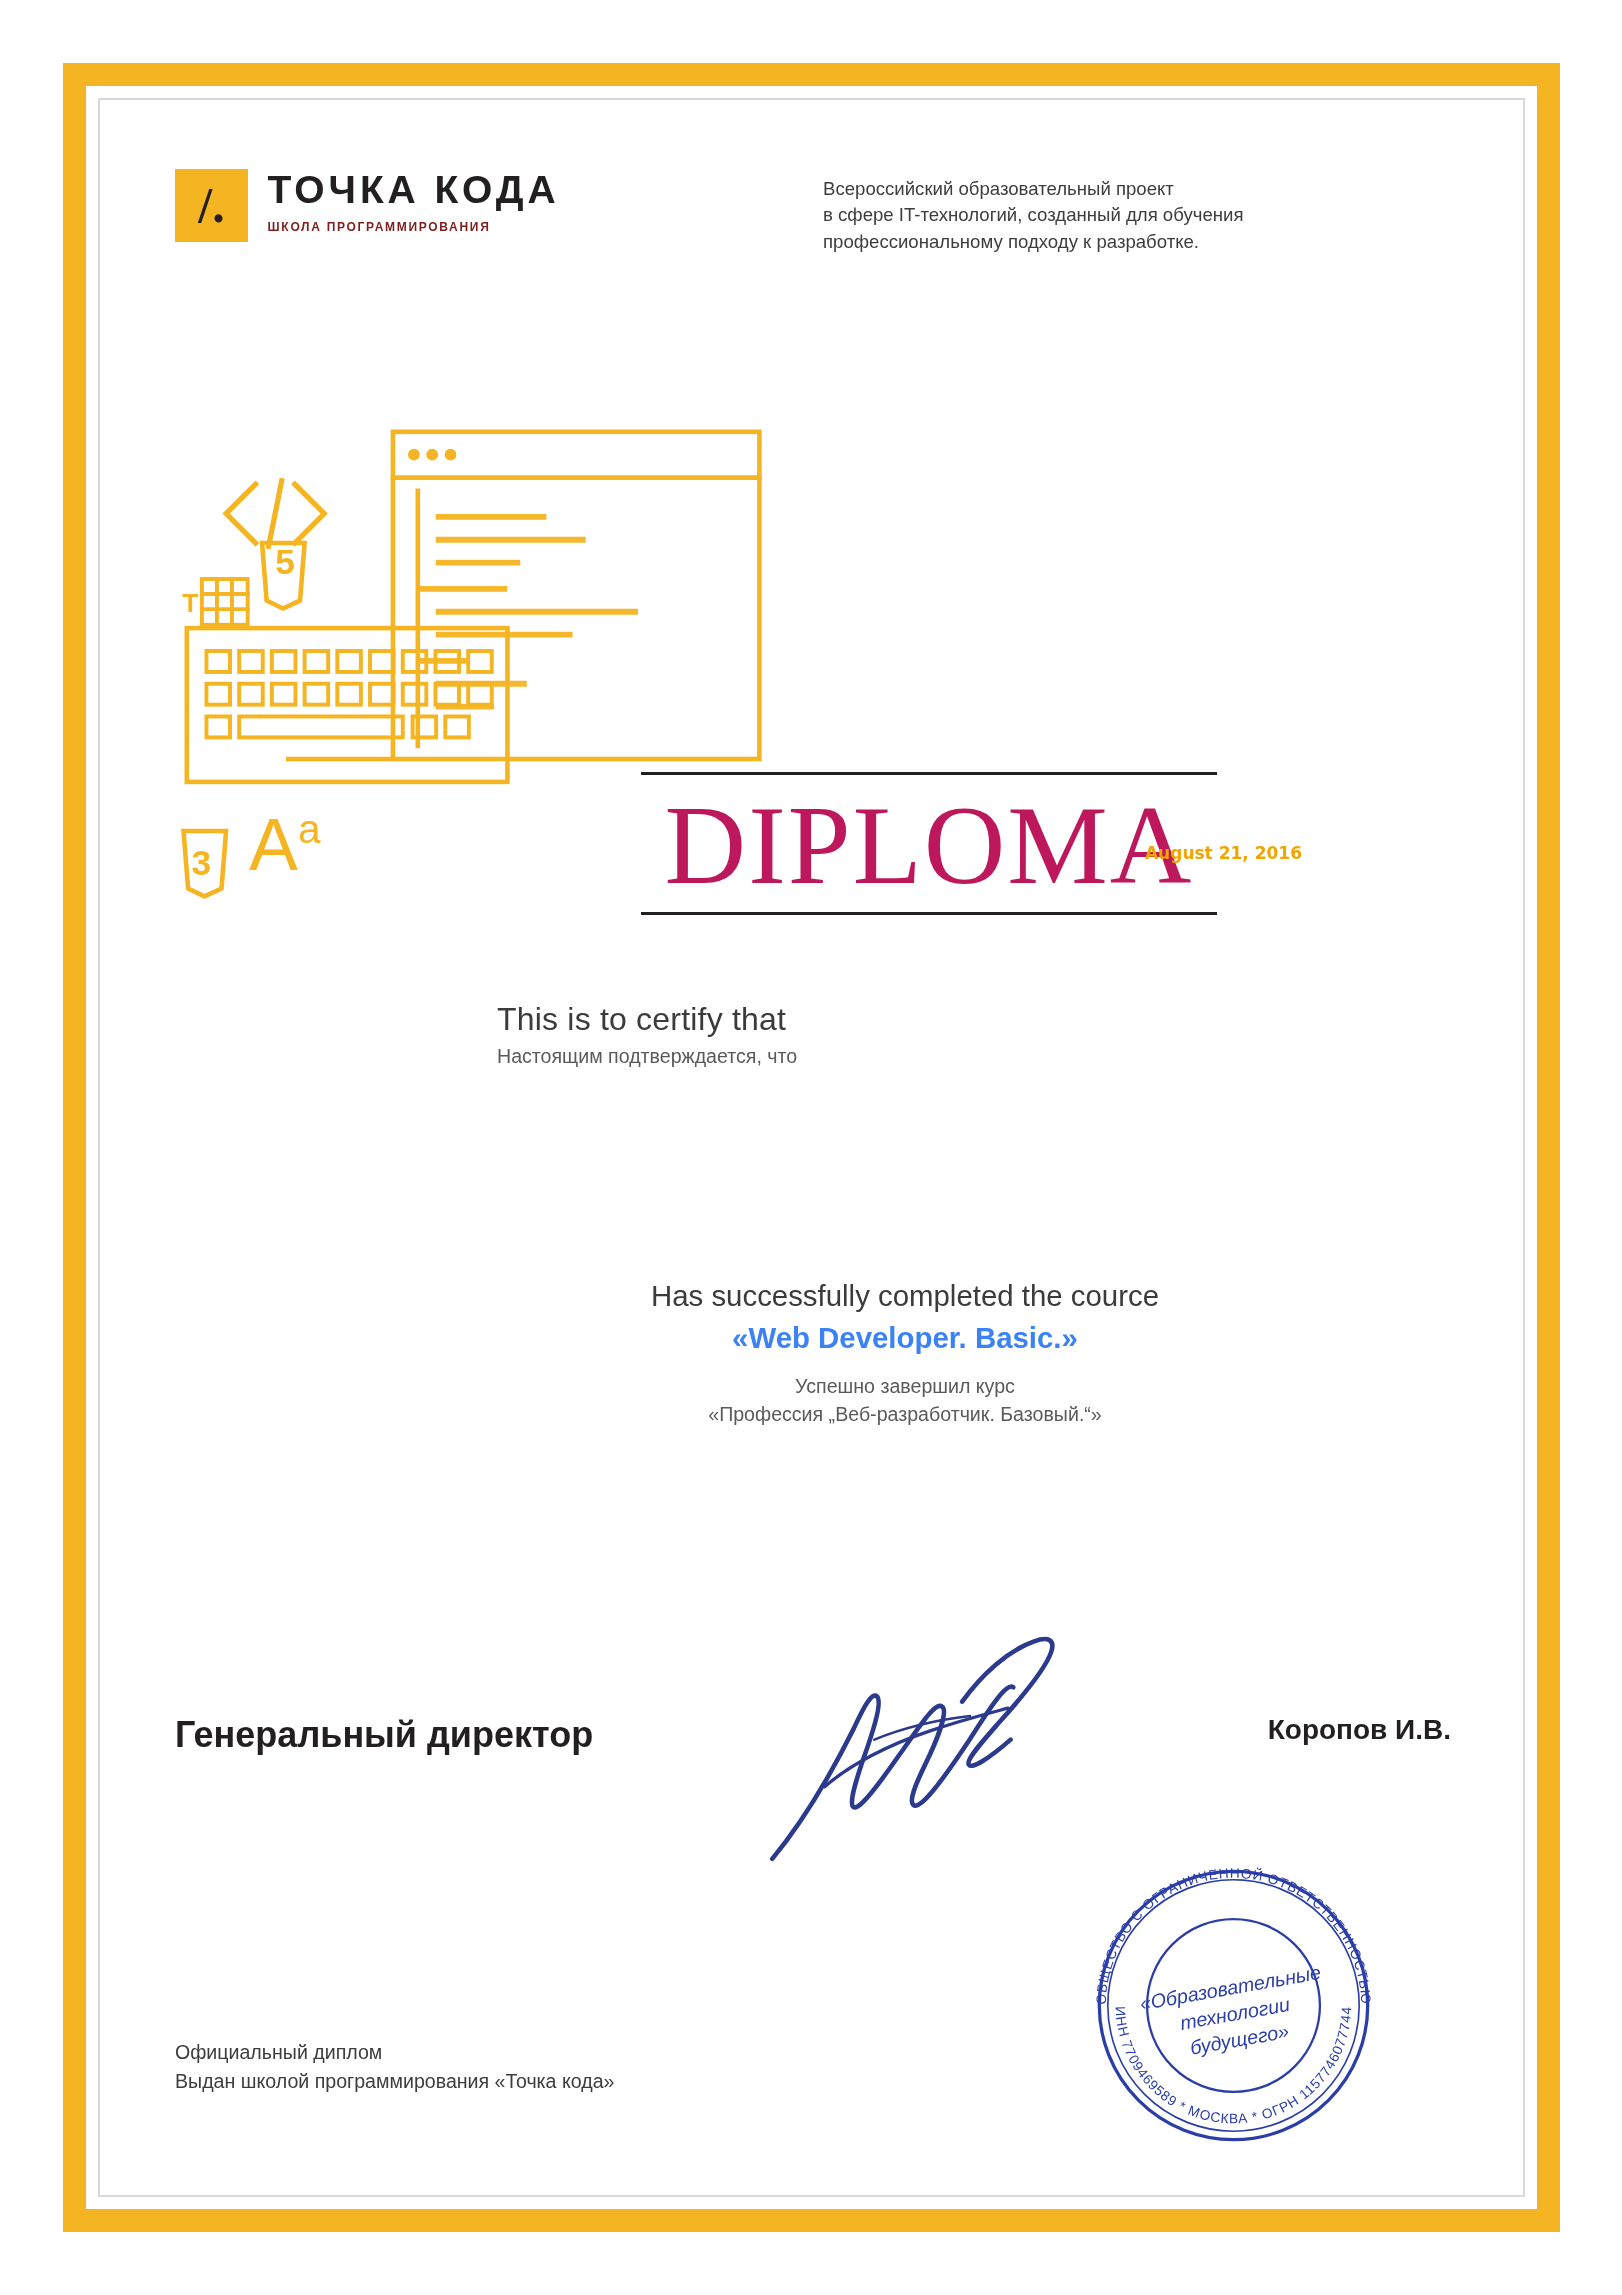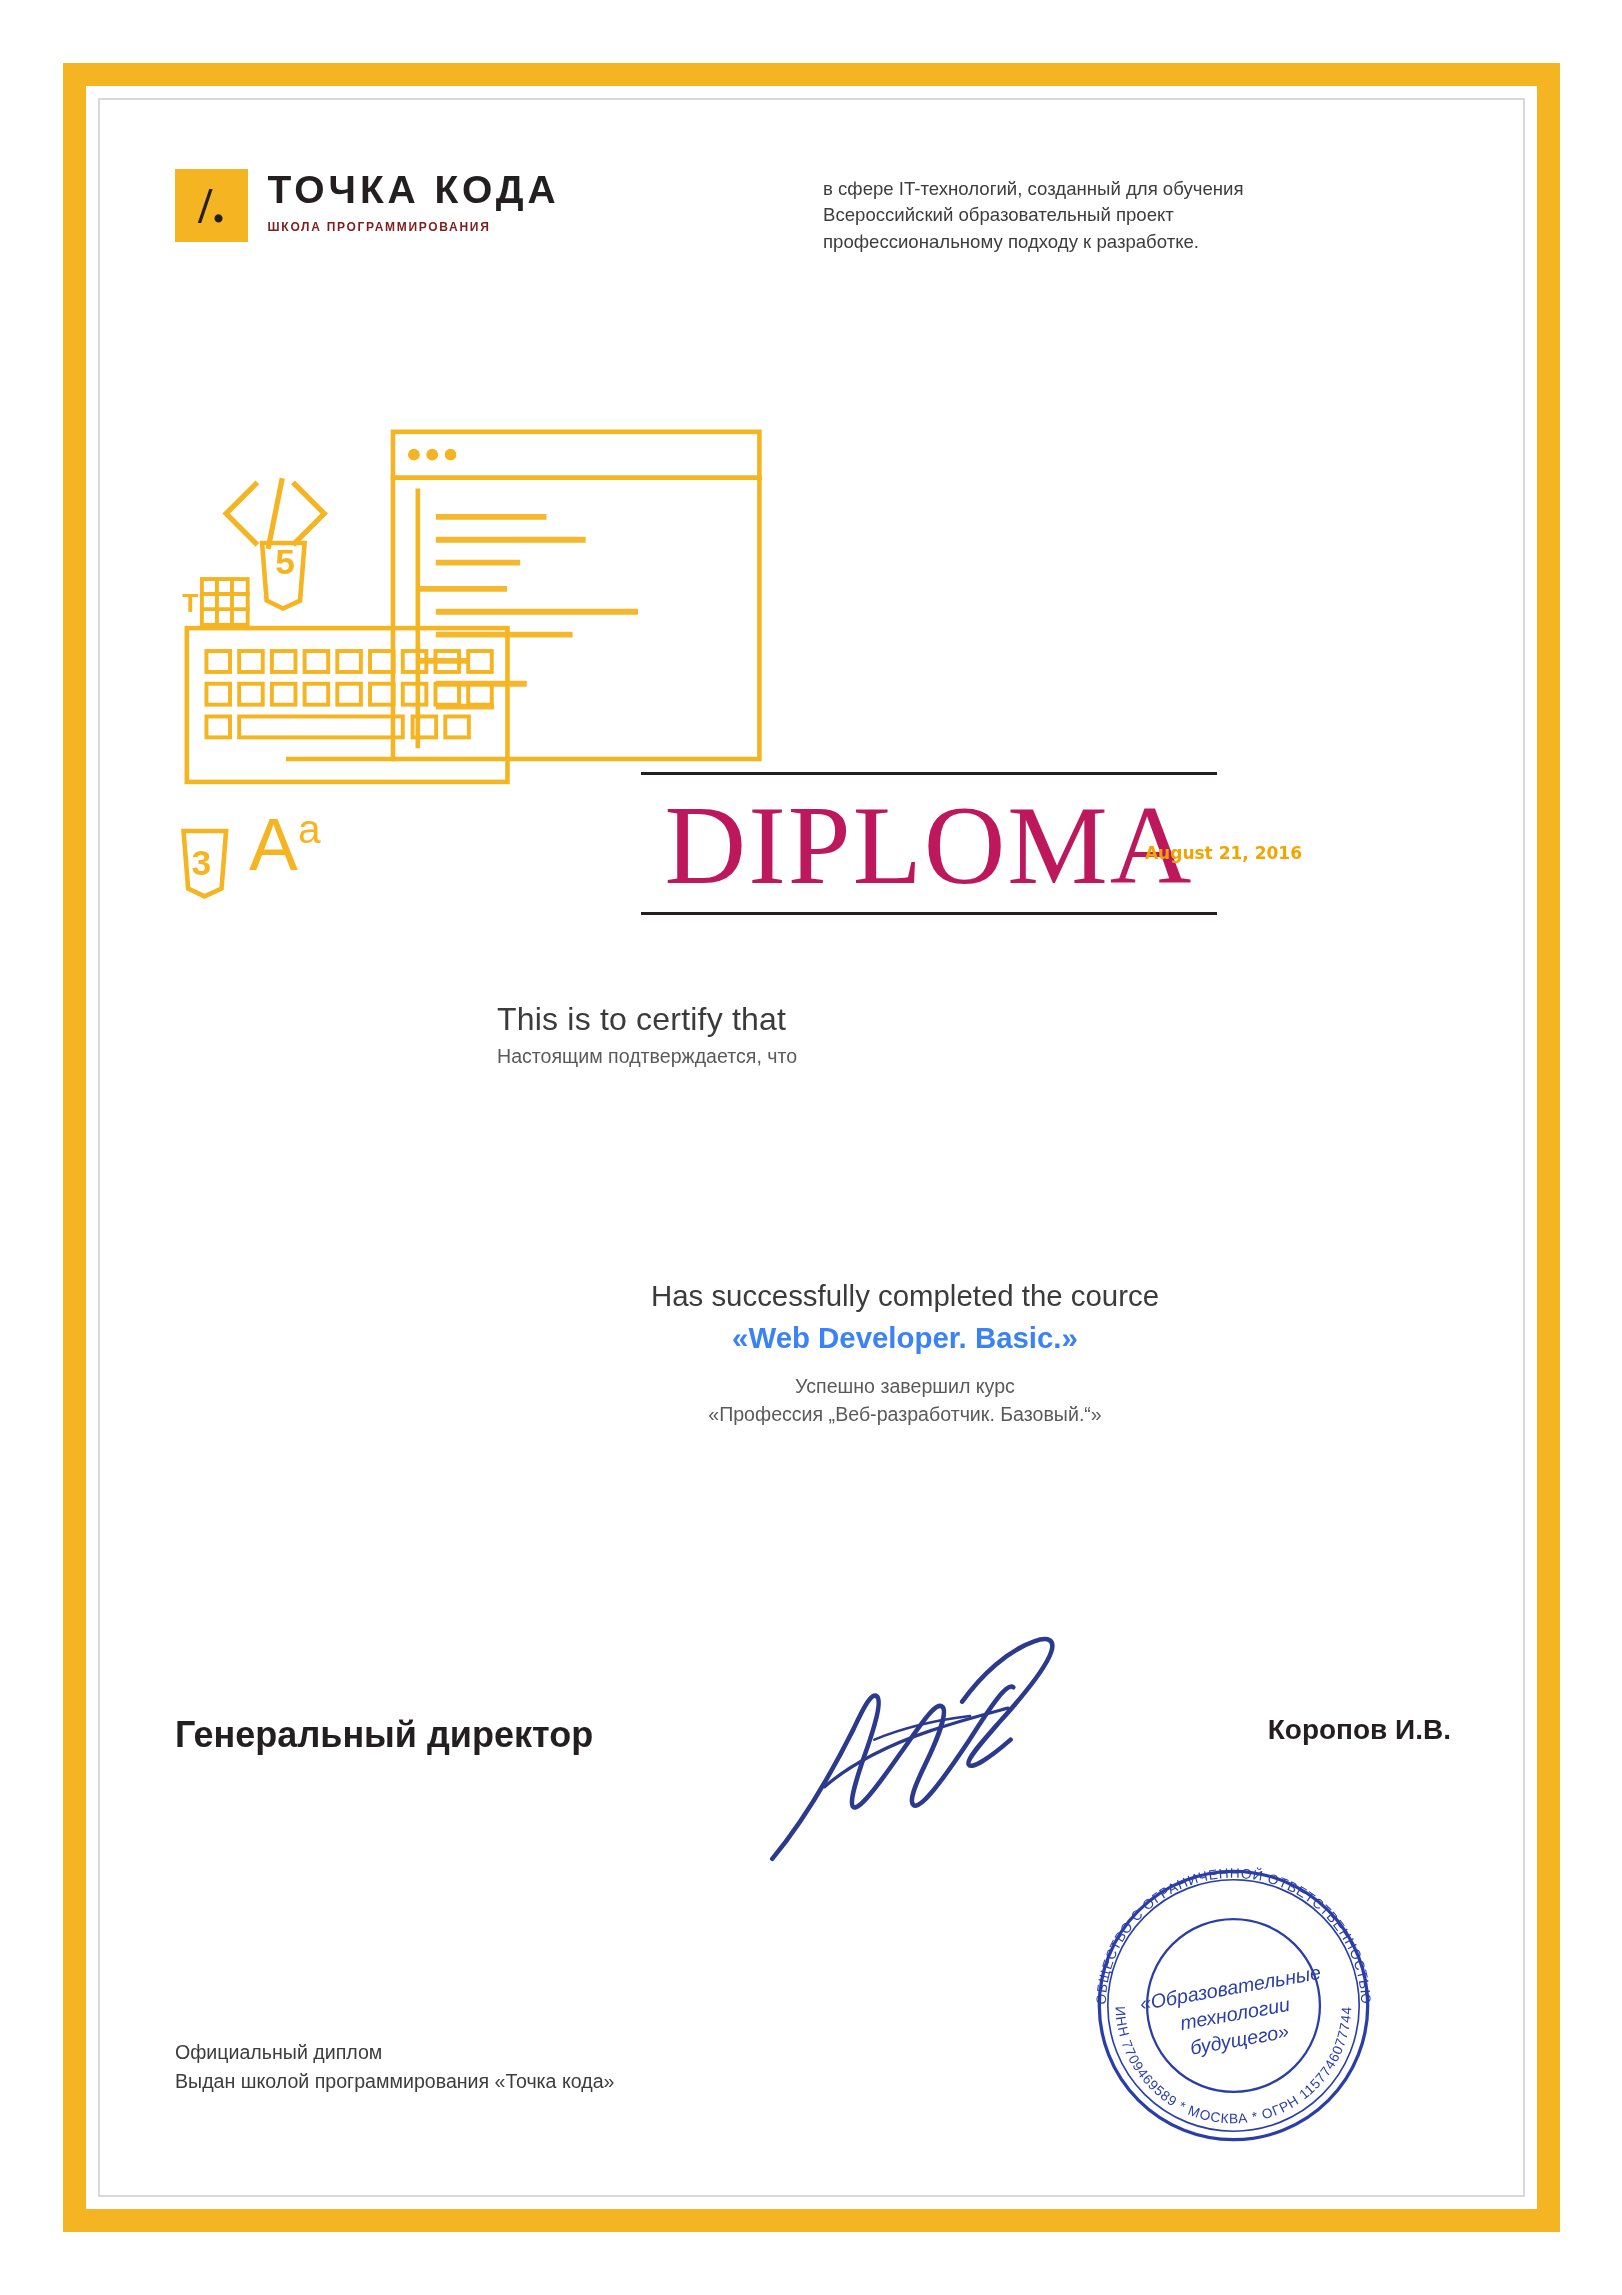--- a/index.html
+++ b/index.html
@@ -242,22 +242,22 @@
     <div class="brand">
       <div class="brand-mark">
         <span class="slash">/.</span>
       </div>
       <div class="brand-text">
         <div class="brand-title">ТОЧКА КОДА</div>
         <div class="brand-sub">ШКОЛА ПРОГРАММИРОВАНИЯ</div>
       </div>
     </div>
     <div class="header-desc">
+      <div>Всероссийский образовательный проект</div>
       <div>в сфере IT-технологий, созданный для обучения</div>
-      <div>Всероссийский образовательный проект</div>
       <div>профессиональному подходу к разработке.</div>
     </div>
   </div>
 
   <div class="illus">
     <svg width="746" height="622" viewBox="0 0 1140 950" fill="none">
       <g stroke="#f5b421" stroke-width="7" fill="none" stroke-linecap="square">
 
         <rect x="330" y="30" width="560" height="500"></rect>
         <line x1="330" y1="100" x2="890" y2="100"></line>

